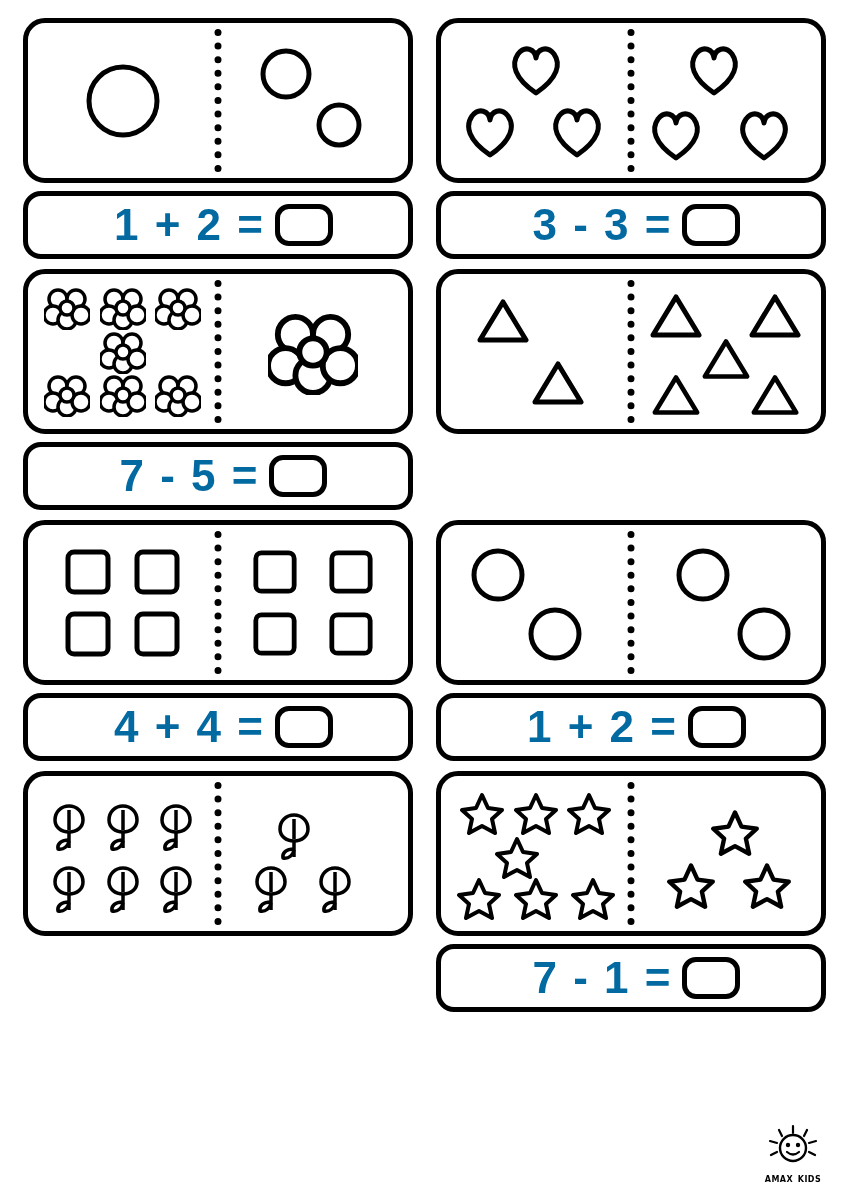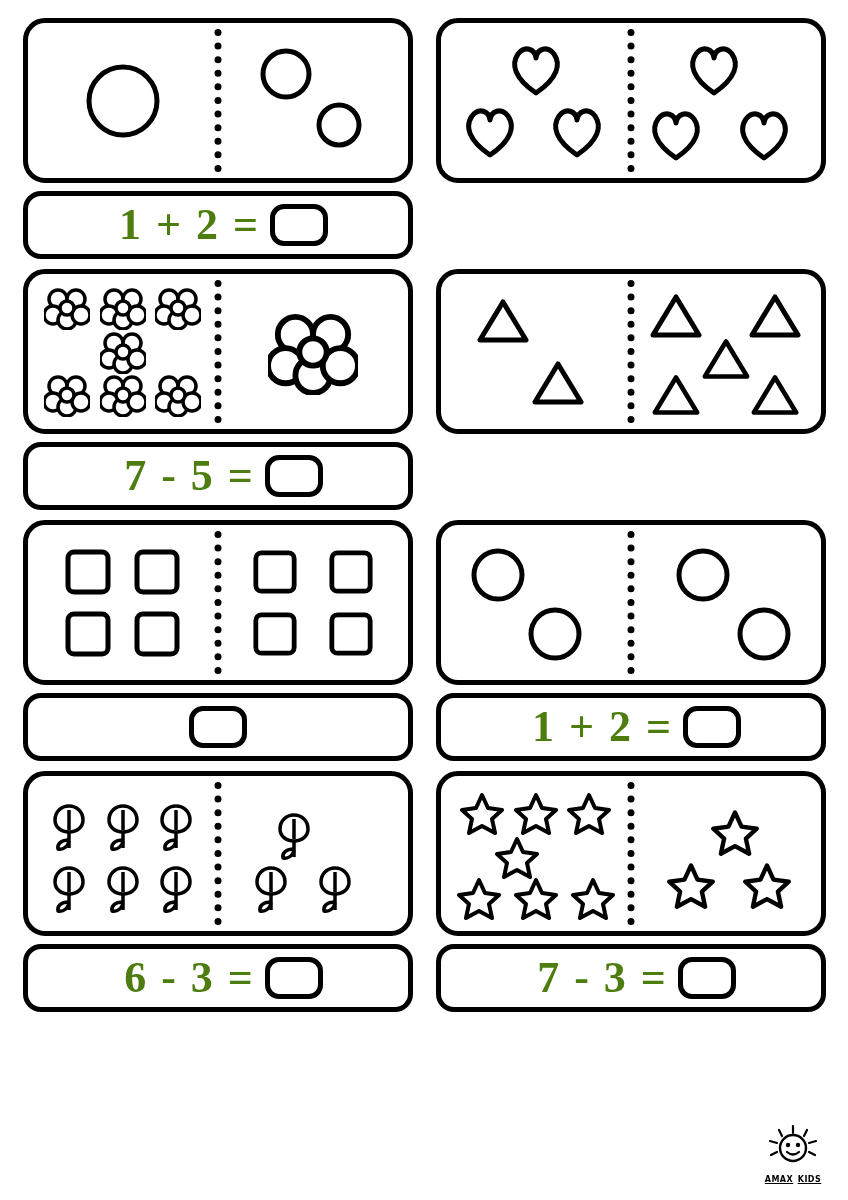--- a/index.html
+++ b/index.html
@@ -76,22 +76,22 @@
     align-items: center;
     justify-content: center;
     gap: 10px;
     background: #fff;
   }
   .eqtext {
     font-size: 44px;
     font-weight: bold;
     letter-spacing: 2px;
     line-height: 1;
-    font-family: Liberation Serif, serif;
-    color: #4d7c0f;
+    font-family: Liberation Sans, sans-serif;
+    color: #0369a1;
     white-space: pre;
     margin-left: 12px;
   }
   .answer-slot {
     width: 58px;
     height: 42px;
     border: 5px solid #000;
     border-radius: 14px;
     box-sizing: border-box;
     background: #fff;
@@ -106,21 +106,20 @@
     text-align: center;
   }
   .logo-sun { display:block; }
   .logo-text {
     font-size: 8px;
     font-weight: bold;
     line-height: 8px;
     letter-spacing: 0.5px;
     font-family: "DejaVu Sans", sans-serif;
     color: #000;
-    text-decoration: underline;
   }
 </style>
 </head>
 <body>
 
 <div class="sheet">
   <div class="grid">
 
     <div class="card">
       <div class="picbox">
@@ -182,20 +181,24 @@
                 <path d="M30 51 C8 36 5 22 12 12 C19 3 29 7 30 16 C31 7 41 3 48 12 C55 22 52 36 30 51 Z" fill="#fff" stroke="#000" stroke-width="5" stroke-linejoin="round"></path>
               </svg>
           </span>
           <span class="shape" style="left:70%;top:72%;">
             <svg width="60" height="56" viewBox="0 0 60 56">
                 <path d="M30 51 C8 36 5 22 12 12 C19 3 29 7 30 16 C31 7 41 3 48 12 C55 22 52 36 30 51 Z" fill="#fff" stroke="#000" stroke-width="5" stroke-linejoin="round"></path>
               </svg>
           </span>
         </div>
       </div>
+      <div class="eqbox">
+        <span class="eqtext">3 - 3 =</span>
+        <span class="answer-slot"></span>
+      </div>
     </div>
 
     <div class="card">
       <div class="picbox">
         <div class="half">
           <span class="shape" style="left:21%;top:22%;">
             <svg width="46" height="44" viewBox="0 0 46 44">
                 <g fill="#fff" stroke="#000" stroke-width="3.5">
                   <circle cx="14" cy="13" r="9"></circle>
                   <circle cx="32" cy="13" r="9"></circle>
@@ -388,20 +391,21 @@
               </svg>
           </span>
           <span class="shape" style="left:70%;top:70%;">
             <svg width="46" height="46" viewBox="0 0 48 48">
                 <rect x="4" y="4" width="40" height="40" rx="6" fill="#fff" stroke="#000" stroke-width="5"></rect>
               </svg>
           </span>
         </div>
       </div>
       <div class="eqbox">
+        <span class="eqtext">4 + 4 =</span>
         <span class="answer-slot"></span>
       </div>
     </div>
 
     <div class="card">
       <div class="picbox">
         <div class="half">
           <span class="shape" style="left:30%;top:32%;">
             <svg width="56" height="56" viewBox="0 0 56 56">
                 <circle cx="28" cy="28" r="24" fill="#fff" stroke="#000" stroke-width="5"></circle>
@@ -524,24 +528,20 @@
                 <g fill="#fff" stroke="#000" stroke-width="3.5" stroke-linejoin="round">
                   <path d="M22 6 C14 6 8 12 8 20 C8 27 14 32 22 32 C30 32 36 27 36 20 C36 12 30 6 22 6 Z"></path>
                   <path d="M22 10 L22 30"></path>
                   <path d="M22 32 L22 48"></path>
                   <path d="M22 40 C14 40 10 44 11 49 C17 50 21 46 22 41"></path>
                 </g>
               </svg>
           </span>
         </div>
       </div>
-      <div class="eqbox">
-        <span class="eqtext">6 - 3 =</span>
-        <span class="answer-slot"></span>
-      </div>
     </div>
 
     <div class="card">
       <div class="picbox">
         <div class="half">
           <span class="shape" style="left:22%;top:24%;">
             <svg width="46" height="44" viewBox="0 0 46 44">
                 <path d="M23 4 L29 17 L43 19 L33 28 L36 42 L23 35 L10 42 L13 28 L3 19 L17 17 Z" fill="#fff" stroke="#000" stroke-width="4" stroke-linejoin="round"></path>
               </svg>
           </span>
@@ -589,21 +589,21 @@
               </svg>
           </span>
           <span class="shape" style="left:72%;top:70%;">
             <svg width="50" height="48" viewBox="0 0 46 44">
                 <path d="M23 4 L29 17 L43 19 L33 28 L36 42 L23 35 L10 42 L13 28 L3 19 L17 17 Z" fill="#fff" stroke="#000" stroke-width="4" stroke-linejoin="round"></path>
               </svg>
           </span>
         </div>
       </div>
       <div class="eqbox">
-        <span class="eqtext">7 - 3 =</span>
+        <span class="eqtext">7 - 1 =</span>
         <span class="answer-slot"></span>
       </div>
     </div>
 
   </div>
 
   <div class="logo">
     <svg class="logo-sun" width="58" height="44" viewBox="0 0 58 44">
       <g stroke="#000" stroke-width="2.2" fill="none" stroke-linecap="round">
         <line x1="29" y1="2" x2="29" y2="9"></line>

